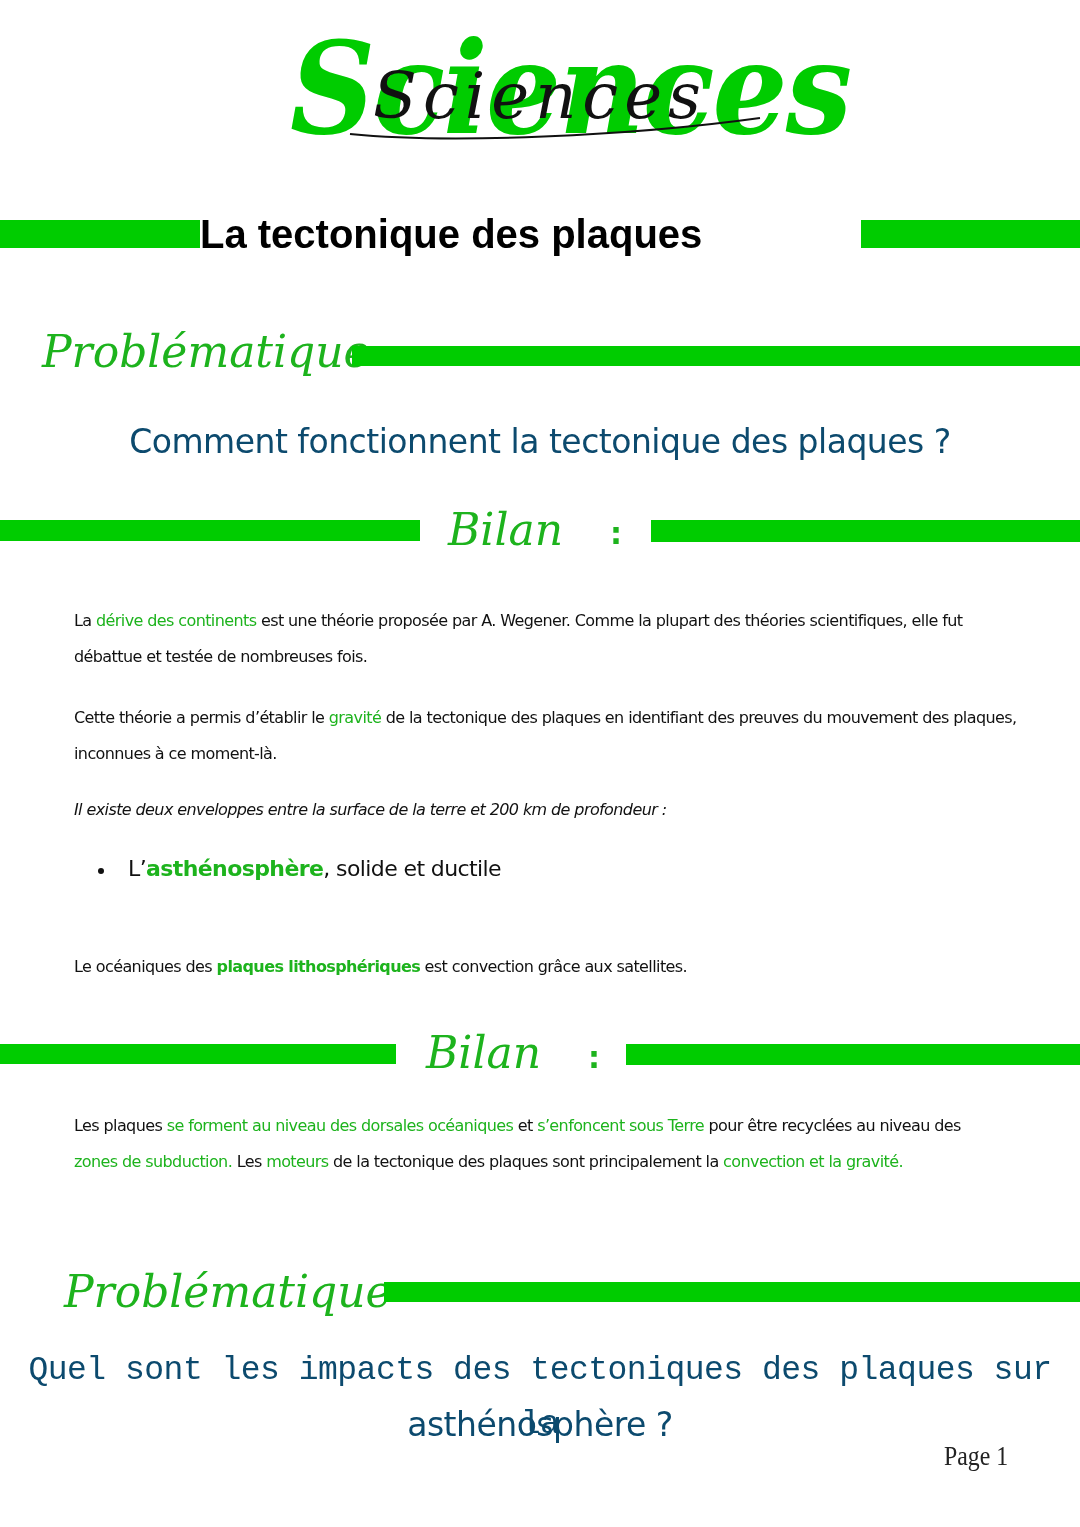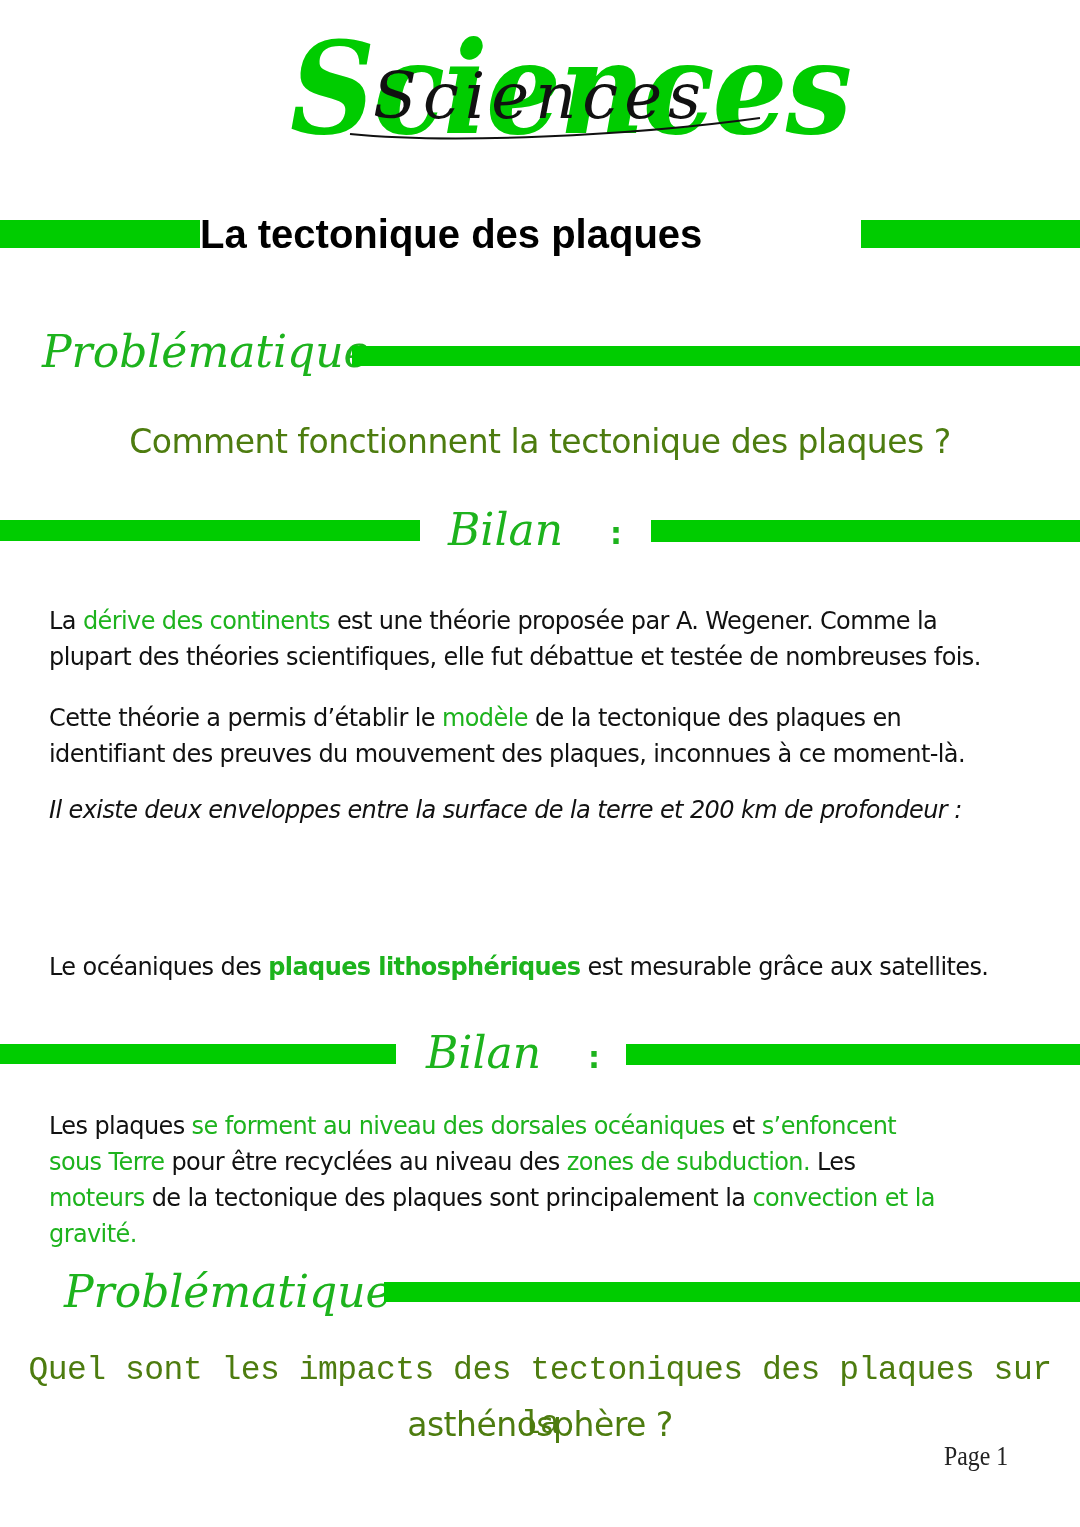--- a/index.html
+++ b/index.html
@@ -34,27 +34,27 @@
     }
 
     .script-heading {
       position: absolute; font-family: "DejaVu Serif", serif; font-style: italic;
       color: #1db31d; font-size: 44px; line-height: 60px;
     }
     .colon { position: absolute; color: #1db31d; font-family: "DejaVu Sans", sans-serif; font-size: 30px; font-weight: bold; }
 
     .question {
       position: absolute; left: 0; width: 1080px; text-align: center;
-      font-family: "DejaVu Sans", sans-serif; font-size: 33px; line-height: 54px; color: #4d7c0f;
+      font-family: "DejaVu Sans", sans-serif; font-size: 33px; line-height: 54px; color: #0c4a6e;
       letter-spacing: -0.5px;
     }
 
     .para {
-      position: absolute; left: 49px; width: 960px;
-      font-family: "DejaVu Sans", sans-serif; font-size: 24px; line-height: 36px; color: #111;
+      position: absolute; left: 74px; width: 960px;
+      font-family: "DejaVu Sans", sans-serif; font-size: 16px; line-height: 36px; color: #111;
       letter-spacing: -0.6px;
     }
     .hl { color: #1db31d; }
     .hl-b { color: #1db31d; font-weight: bold; }
 
     .bullets { position: absolute; left: 96px; top: 851px; margin: 0; padding: 0; list-style: none;
       font-family: "DejaVu Sans", sans-serif; font-size: 22px; line-height: 36px; color: #111; letter-spacing: -0.6px; }
     .bullets li { position: relative; padding-left: 32px; }
     .bullets li::before { content: ""; position: absolute; left: 2px; top: 17px; width: 6px; height: 6px; border-radius: 50%; background: #111; }
 
@@ -86,30 +86,31 @@
 <div class="bar" style="left:0;top:520px;width:420px;height:21px;"></div>
 <div class="script-heading" style="left:448px;top:500px;">Bilan</div>
 <div class="colon" style="left:610px;top:516px;">:</div>
 <div class="bar" style="left:651px;top:520px;width:429px;height:22px;"></div>
 
 <div class="para" style="top:603px;">
   <span>La </span><span class="hl">dérive des continents</span><span> est une théorie proposée par A. Wegener. Comme la plupart des théories scientifiques, elle fut débattue et testée de nombreuses fois.</span>
 </div>
 
 <div class="para" style="top:700px;">
-  <span>Cette théorie a permis d’établir le </span><span class="hl">modèle</span><span> de la tectonique des plaques en identifiant des preuves du mouvement des plaques, inconnues à ce moment-là.</span>
+  <span>Cette théorie a permis d’établir le </span><span class="hl">gravité</span><span> de la tectonique des plaques en identifiant des preuves du mouvement des plaques, inconnues à ce moment-là.</span>
 </div>
 
 <div class="para" style="top:792px;font-style:italic;">Il existe deux enveloppes entre la surface de la terre et 200 km de profondeur :</div>
 
 <ul class="bullets">
+  <li><span>L’</span><span class="hl-b">asthénosphère</span><span>, solide et ductile</span></li>
 </ul>
 
 <div class="para" style="top:949px;">
-  <span>Le océaniques des </span><span class="hl-b">plaques lithosphériques</span><span> est mesurable grâce aux satellites.</span>
+  <span>Le océaniques des </span><span class="hl-b">plaques lithosphériques</span><span> est convection grâce aux satellites.</span>
 </div>
 
 <div class="bar" style="left:0;top:1044px;width:396px;height:20px;"></div>
 <div class="script-heading" style="left:426px;top:1023px;">Bilan</div>
 <div class="colon" style="left:588px;top:1040px;">:</div>
 <div class="bar" style="left:626px;top:1044px;width:454px;height:21px;"></div>
 
 <div class="para" style="top:1108px;width:900px;">
   <span>Les plaques </span><span class="hl">se forment au niveau des dorsales océaniques</span><span> et </span><span class="hl">s’enfoncent sous Terre</span><span> pour être recyclées au niveau des </span><span class="hl">zones de subduction.</span><span> Les </span><span class="hl">moteurs</span><span> de la tectonique des plaques sont principalement la </span><span class="hl">convection et la gravité.</span>
 </div>

